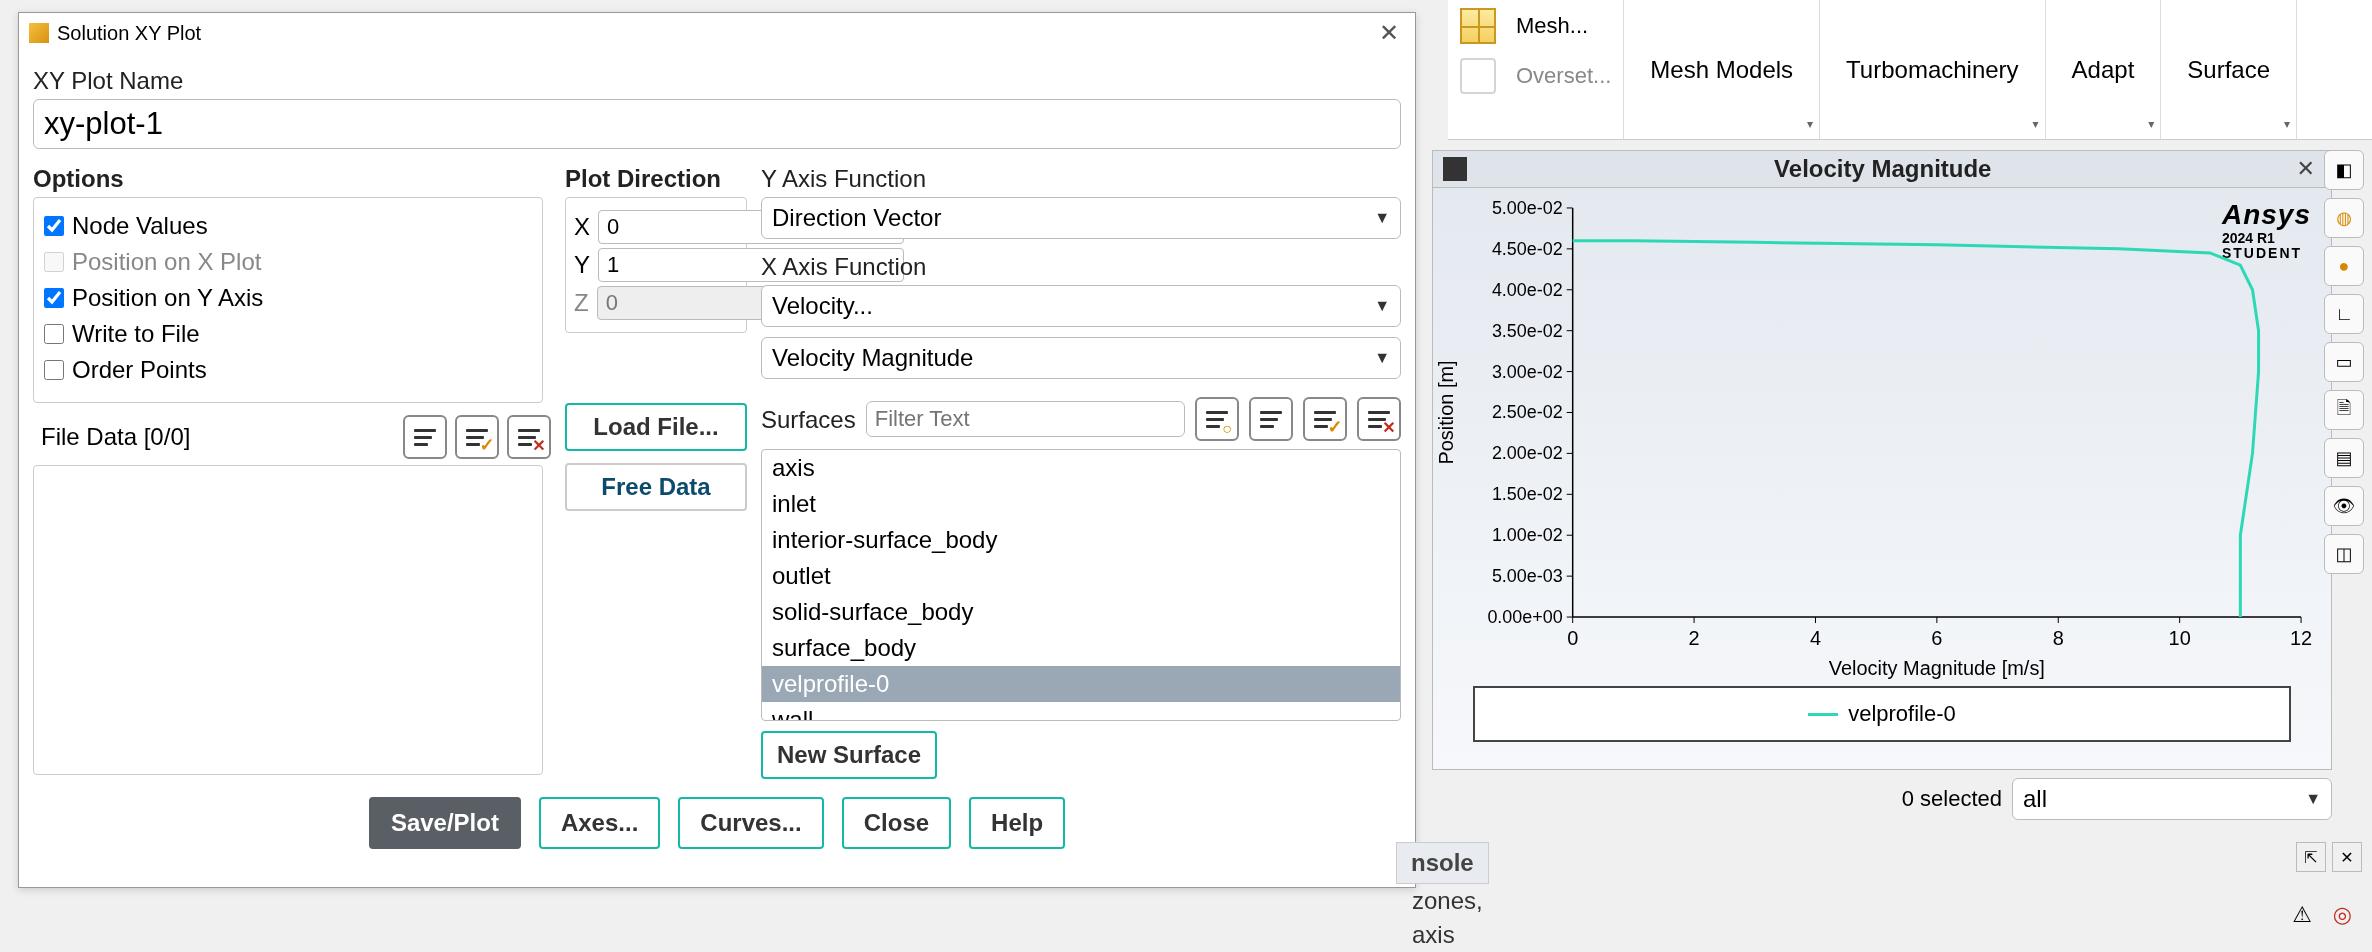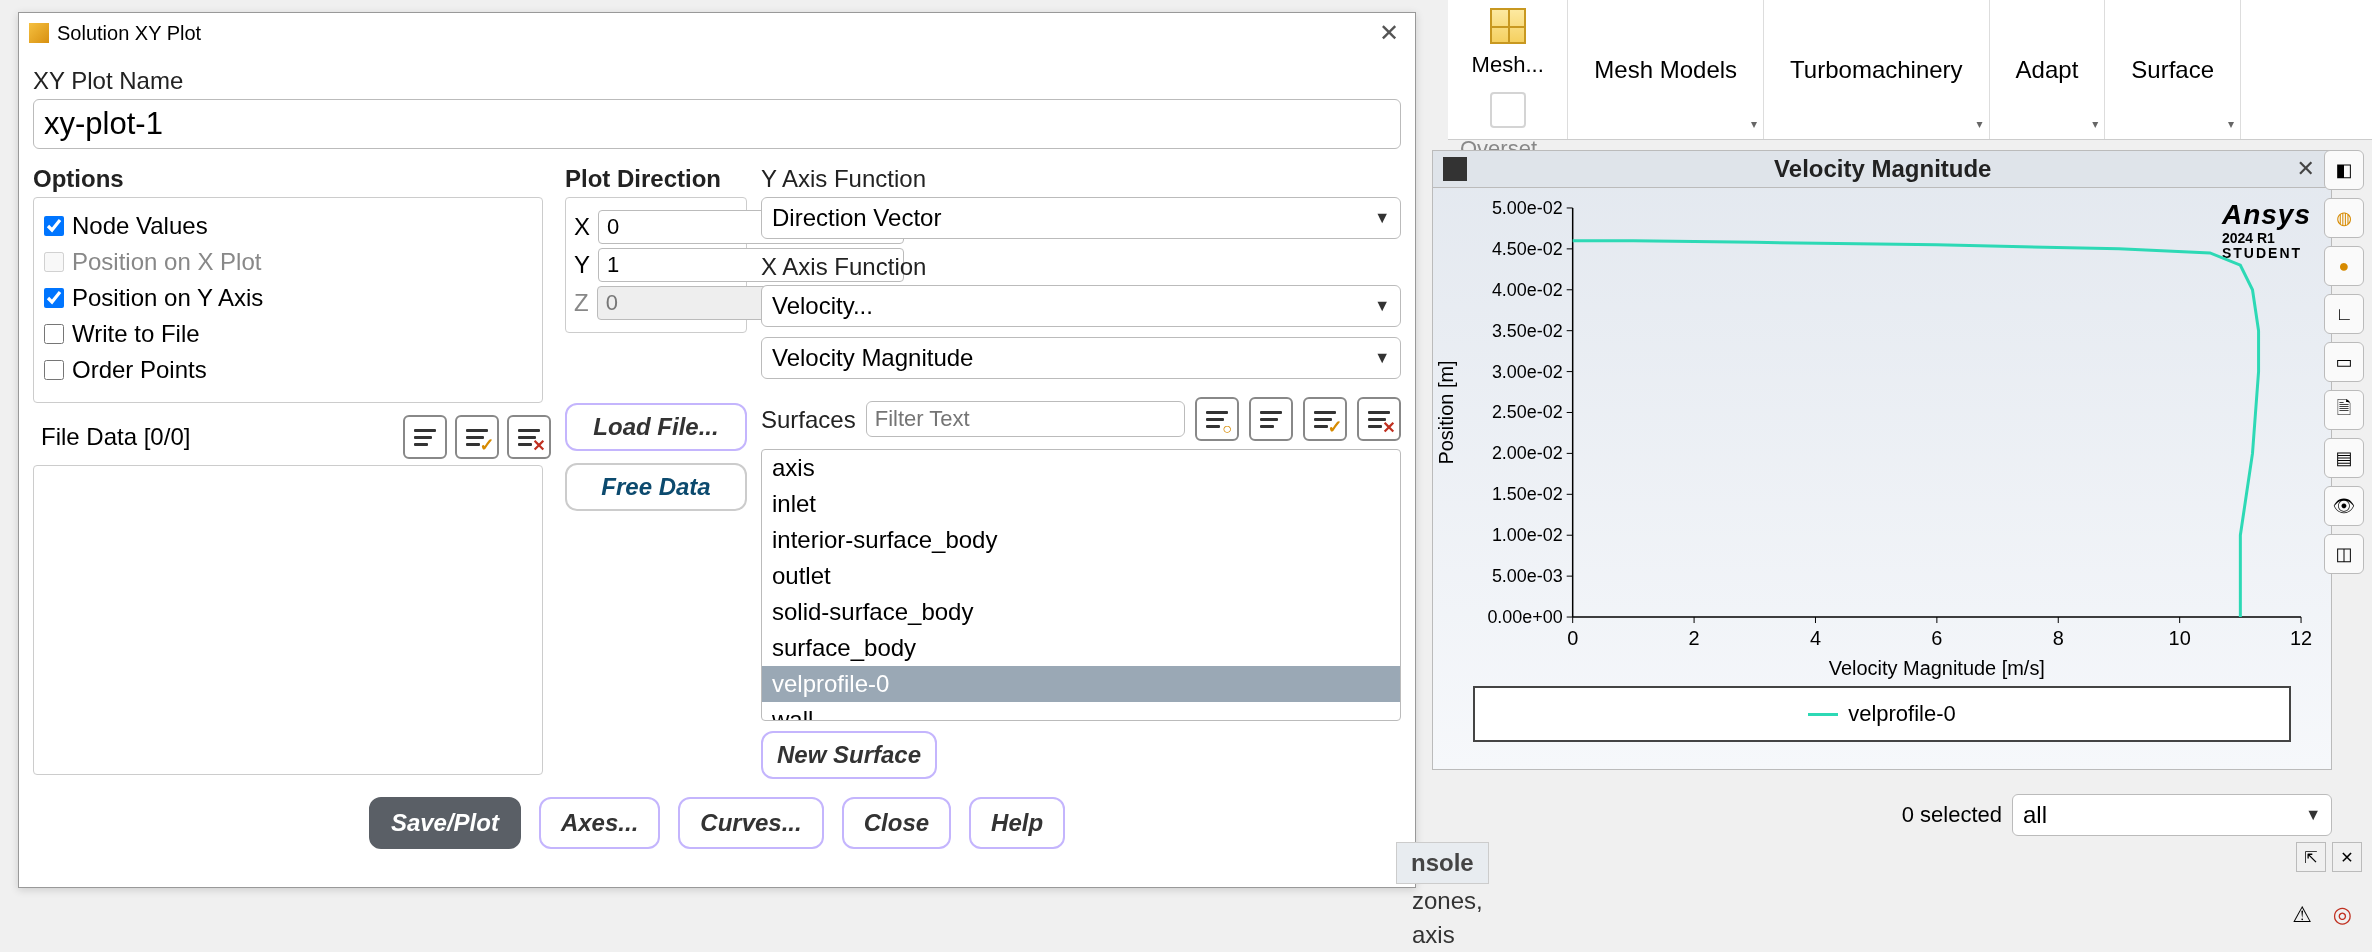--- a/index.html
+++ b/index.html
@@ -1,21 +1,21 @@
 <!DOCTYPE html>
 <html><head>
 <meta charset="utf-8">
 <style>
 * { box-sizing: border-box; margin: 0; padding: 0; font-family: Arial, sans-serif; }
 body { background: #f0f0f0; overflow: hidden; width: 2372px; height: 952px; position: relative; }
 
 
 .ribbon { position: absolute; top: 0; left: 1448px; right: 0; height: 140px; background: #fff; display: flex; align-items: stretch; border-bottom: 1px solid #ccc; }
 .ribbon-left { display: flex; flex-direction: column; padding: 4px 6px; gap: 6px; border-right: 1px solid #ddd; }
-.ribbon-left-item { display: flex; align-items: center; gap: 8px; font-size: 22px; padding: 4px 6px; flex-direction: column; }
+.ribbon-left-item { display: flex; align-items: center; gap: 20px; font-size: 22px; padding: 4px 6px; }
 .ribbon-left-item.disabled { color: #888; }
 .ribbon-btn { display: flex; flex-direction: column; align-items: center; justify-content: center; padding: 8px 26px; border-right: 1px solid #ddd; font-size: 24px; line-height: 1.3; position: relative; cursor: pointer; }
 .ribbon-btn .dd { position: absolute; right: 6px; bottom: 6px; font-size: 12px; color: #666; }
 .mesh-icon { width: 36px; height: 36px; border: 2px solid #c89820; background: linear-gradient(#fde9a0,#f5d060); position: relative; display:inline-block;}
 .mesh-icon::before, .mesh-icon::after { content:''; position:absolute; background:#c89820; }
 .mesh-icon::before { left:50%; top:0; bottom:0; width:2px; }
 .mesh-icon::after { top:50%; left:0; right:0; height:2px; }
 .overset-icon { width:36px; height:36px; border:2px solid #aaa; border-radius:4px; display:inline-block; opacity:.5;}
 
 
@@ -46,21 +46,21 @@
 .row-file .lbl { font-size: 24px; flex: 1; }
 .icon-btn { width: 44px; height: 44px; border: 2px solid #888; border-radius: 6px; background: #fff; display: flex; align-items: center; justify-content: center; cursor: pointer; font-size: 20px; }
 .lines-icon { display:flex; flex-direction:column; gap:4px; }
 .lines-icon span { display:block; width: 22px; height: 3px; background:#333; border-radius:1px;}
 .lines-icon span:nth-child(2){width:18px;}
 .lines-icon span:nth-child(3){width:14px;}
 .icon-btn.checkmark::after { content:'✓'; color:#d68a00; font-weight:bold; position:absolute; transform: translate(10px,8px); font-size:18px;}
 .icon-btn.xmark::after { content:'✕'; color:#c03020; font-weight:bold; position:absolute; transform: translate(10px,8px); font-size:16px;}
 .icon-btn.circle::after { content:'○'; color:#d68a00; font-weight:bold; position:absolute; transform: translate(10px,10px); font-size:16px;}
 .file-box { width: 510px; height: 310px; border: 1px solid #ccc; border-radius: 4px; margin-top: 6px; }
-.btn { font-size: 24px; padding: 10px 20px; border: 2px solid #c4b5fd; border-radius: 12px; background: #fff; cursor: pointer; font-weight: bold; color: #333; font-style: italic; }
+.btn { font-size: 24px; padding: 10px 20px; border: 2px solid #14b8a6; border-radius: 4px; background: #fff; cursor: pointer; font-weight: bold; color: #333; }
 .btn.primary { background: #5a5f66; color: #fff; border-color: #5a5f66; }
 .btn.disabled { color: #0c4a6e; border-color: #ccc; cursor: default; }
 .btn.small { padding: 8px 14px; font-size: 24px; }
 .surfaces-head { display: flex; align-items: center; gap: 10px; margin-top: 18px; }
 .surfaces-head .filter { flex: 1; }
 .surf-list { border: 1px solid #bbb; border-radius: 4px; margin-top: 8px; height: 272px; overflow-y: scroll; font-size: 24px; }
 .surf-list .item { padding: 4px 10px; cursor: pointer; }
 .surf-list .item.selected { background: #9aa8b5; color: #fff; }
 .dlg-footer { display: flex; gap: 18px; justify-content: center; padding: 18px 0 24px; }
 
@@ -71,21 +71,21 @@
 .chart-titlebar .ct-title { flex:1; text-align:center; font-weight:bold; font-size:24px; color:#222;}
 .chart-titlebar .ct-close { font-size:22px; cursor:pointer; padding:0 6px; color:#444;}
 .chart-body { position:relative; height: calc(100% - 40px); }
 .chart-svg { position:absolute; inset: 0; }
 .brand { position:absolute; top:12px; right:20px; line-height:1.1;}
 .brand .b1 { font-size:28px; font-weight:900; font-style:italic; letter-spacing:1px;}
 .brand .b2 { font-size:14px; font-weight:bold;}
 .brand .b3 { font-size:14px; font-weight:bold; letter-spacing:2px;}
 .legend-box { position:absolute; bottom: 24px; left: 40px; right: 40px; height: 56px; border: 2px solid #444; background: #fff; display:flex; align-items:center; justify-content:center; gap:10px; font-size:22px;}
 .legend-line { width: 30px; height: 3px; background: #2dd9b5;}
-.sel-row { position:absolute; top: 794px; left: 1432px; width: 900px; display:flex; align-items:center; justify-content:flex-end; gap: 10px; font-size: 22px;}
+.sel-row { position:absolute; top: 778px; left: 1432px; width: 900px; display:flex; align-items:center; justify-content:flex-end; gap: 10px; font-size: 22px;}
 .sel-row .select { width: 320px; }
 
 
 .vtoolbar { position:absolute; top: 150px; right: 4px; width: 44px; display:flex; flex-direction:column; gap:8px;}
 .vtoolbar .vbtn { width:40px; height:40px; border:1px solid #bbb; border-radius:6px; background:#fafafa; display:flex; align-items:center; justify-content:center; font-size:18px; cursor:pointer;}
 
 
 .console-tab { position:absolute; top: 842px; left: 1396px; font-size: 24px; color: #444; font-weight: bold; background: #e8ecf0; padding: 6px 14px; border: 1px solid #ccc;}
 .console-body { position:absolute; top: 884px; left: 1412px; font-family: monospace; font-size: 24px; color: #333; line-height: 1.4;}
 .console-icons { position:absolute; top: 842px; right: 10px; display:flex; gap:6px; }

